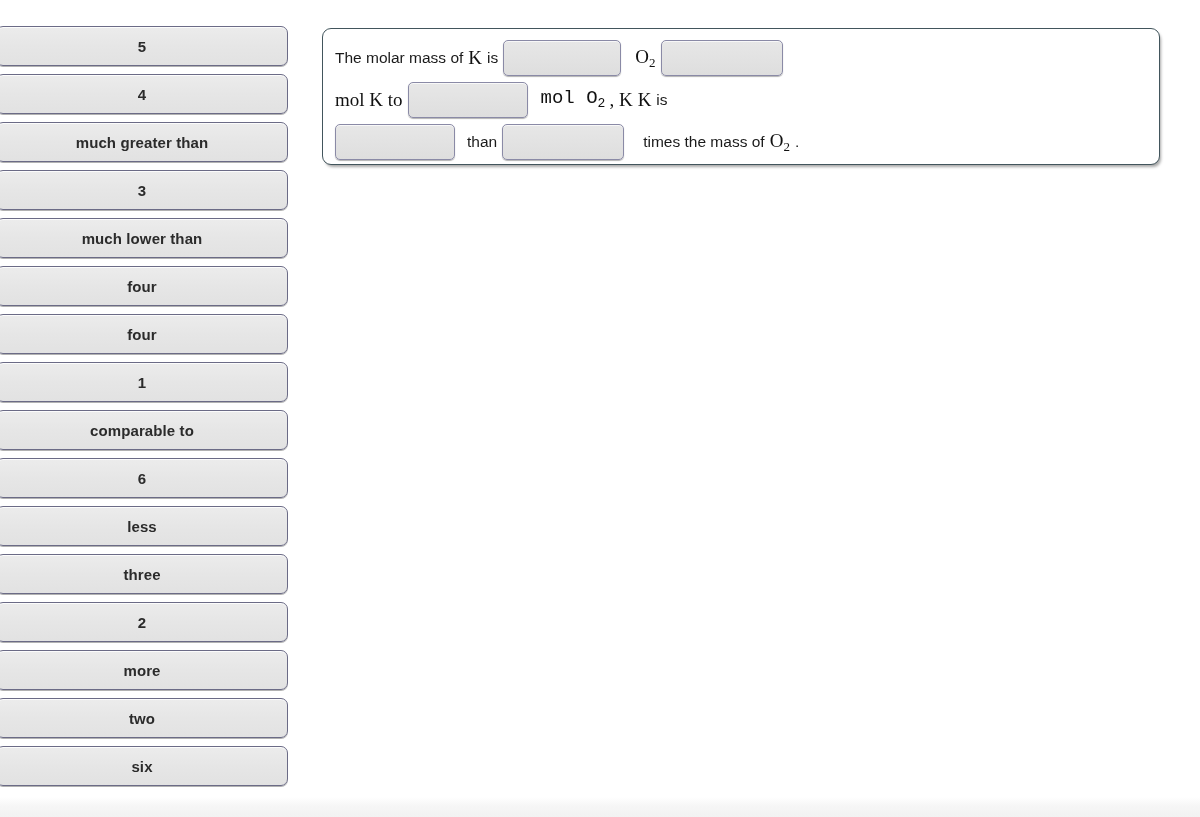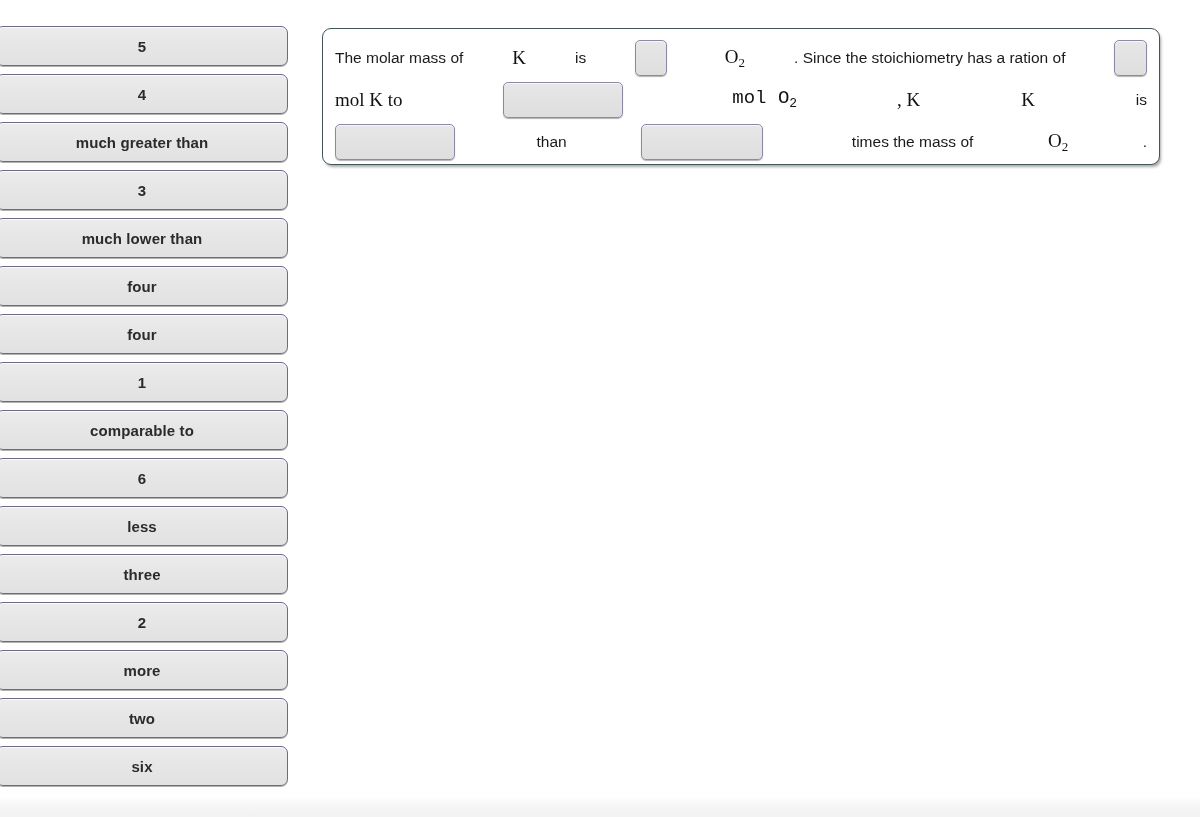--- a/index.html
+++ b/index.html
@@ -70,23 +70,22 @@
     background: #ffffff;
     box-shadow: 2px 3px 3px -1px rgba(0,0,0,0.35);
     padding: 8px 12px 8px 12px;
   }
 
   .q-line {
     display: flex;
     align-items: center;
     height: 41px;
     white-space: nowrap;
-    gap: 44px;
-  }
-  .q-line + .q-line { margin-top: 1px; justify-content: space-between; }
+  }
+  .q-line + .q-line { margin-top: 1px; }
 
   .txt-sans {
     font-family: "Liberation Sans", sans-serif;
     font-size: 15.5px;
     color: #1a1a1a;
     line-height: 1;
   }
   .txt-serif {
     font-family: "Liberation Serif", serif;
     font-size: 19px;
@@ -174,21 +173,20 @@
 </div>
 
 <div id="question-frame">
 
   <div class="q-line">
     <span class="txt-sans">The molar mass of</span>
     <span class="txt-serif sp-lr">K</span>
     <span class="txt-sans">is</span>
     <span class="blank blank-w118 sp-l"></span>
     <span class="txt-serif" style="margin-left:14px;"><span>O</span><span class="sub">2</span></span>
-    <span class="txt-sans sp-l">. Since the stoichiometry has a ration of</span>
     <span class="blank blank-w122 sp-l"></span>
   </div>
 
   <div class="q-line">
     <span class="txt-serif">mol K to</span>
     <span class="blank blank-w120 sp-l"></span>
     <span class="txt-serif" style="margin-left:13px;font-family:Liberation Mono, monospace;"><span>mol O</span><span class="sub">2</span></span>
     <span class="txt-serif" style="margin-left:4px;">, K</span>
     <span class="txt-serif sp-lr">K</span>
     <span class="txt-sans">is</span>

